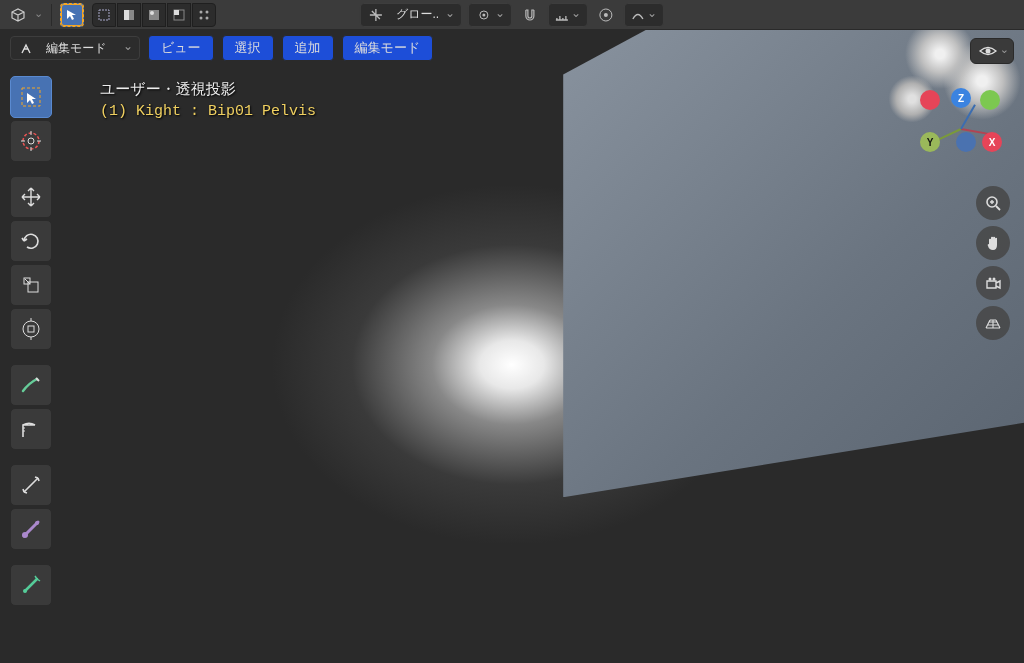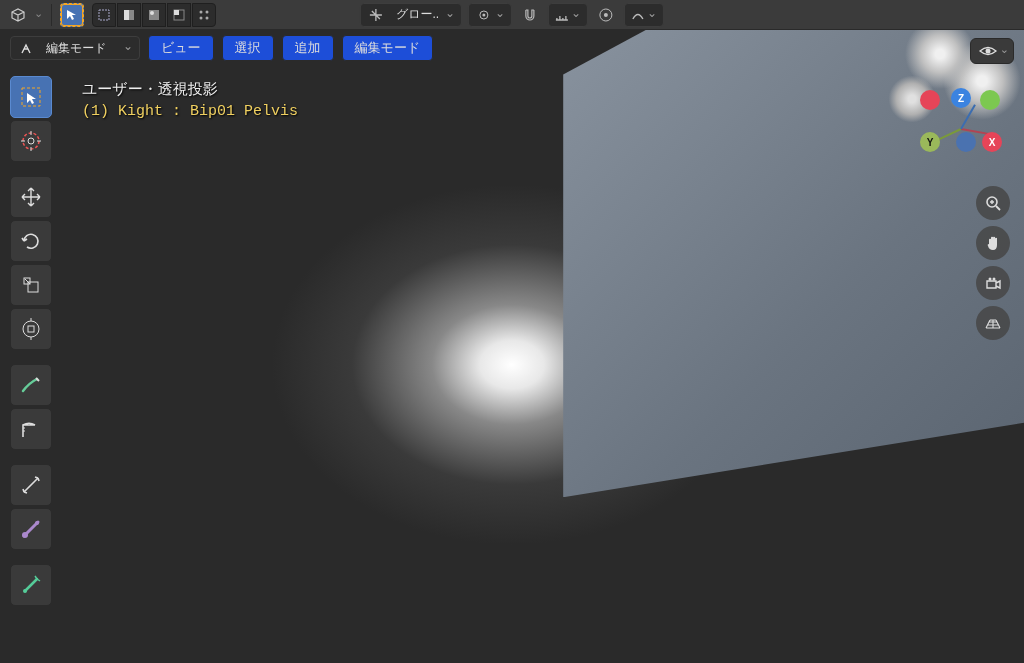--- a/index.html
+++ b/index.html
@@ -144,21 +144,21 @@
 .tool-btn.active {
   background: #4772b3;
   border-color: #5a8ad0;
 }
 .tool-group-gap { height: 10px; }
 
 
 .overlay-text {
   position: absolute;
   top: 80px;
-  left: 82px;
+  left: 100px;
   font-size: 15px;
   text-shadow: 1px 1px 2px #000;
 }
 .overlay-text .line1 { color: #eee; margin-bottom: 4px; }
 .overlay-text .line2 { color: #f0d060; font-family: Liberation Mono, monospace; }
 
 
 .nav-gizmo {
   position: absolute;
   top: 88px;

